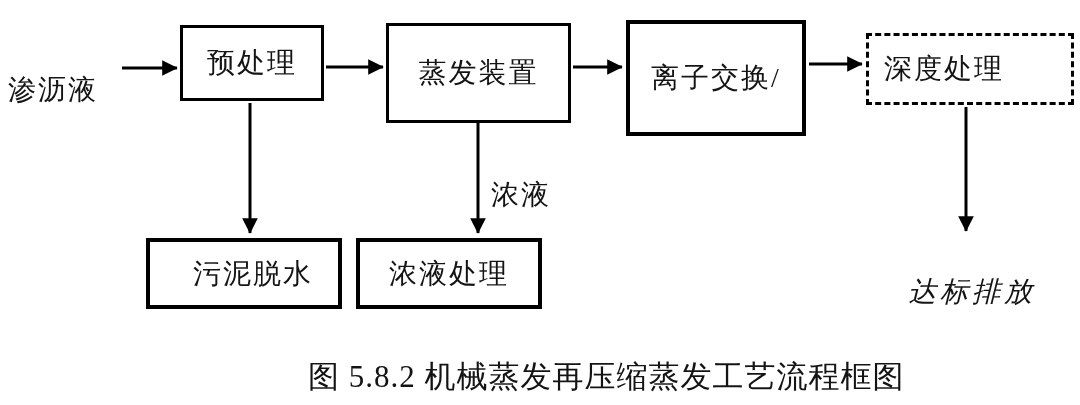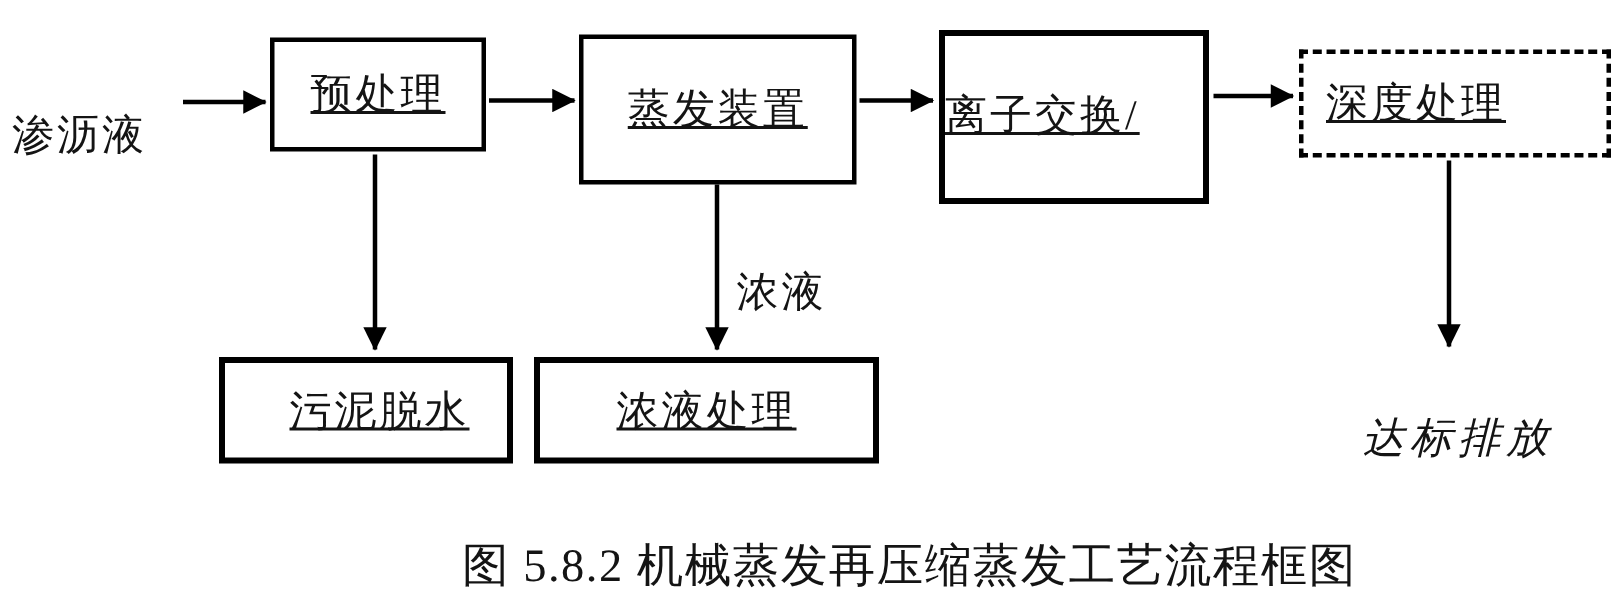--- a/index.html
+++ b/index.html
@@ -31,41 +31,41 @@
     box-sizing: border-box;
     border: 3px solid #000000;
     display: flex;
     align-items: center;
     justify-content: center;
     font-size: 28px;
     color: #141414;
     letter-spacing: 2px;
     white-space: nowrap;
     background: #ffffff;
-    text-decoration: underline;
   }
   #box-pretreatment { left: 180px; top: 25px; width: 144px; height: 76px; }
   #box-evaporator   { left: 386px; top: 23px; width: 185px; height: 100px; }
   #box-ion-exchange {
     left: 626px; top: 20px; width: 180px; height: 116px;
     border-width: 4px;
     flex-direction: column;
     align-items: flex-start;
     justify-content: center;
+    padding-left: 21px;
     line-height: 1.58;
   }
   #box-advanced {
     left: 866px; top: 33px; width: 208px; height: 72px;
     border: 3px dashed #000000;
     justify-content: flex-start;
     padding-left: 15px;
     text-align: right;
   }
   #box-sludge      { left: 146px; top: 238px; width: 196px; height: 71px; border-width: 4px; padding-left: 18px; }
-  #box-concentrate { left: 356px; top: 238px; width: 230px; height: 71px; border-width: 4px; text-align: right; }
+  #box-concentrate { left: 356px; top: 238px; width: 186px; height: 71px; border-width: 4px; text-align: right; }
   .flow-label {
     position: absolute;
     font-size: 28px;
     color: #141414;
     letter-spacing: 2px;
     white-space: nowrap;
   }
   #label-input              { left: 8px;   top: 51px; margin-top: 20px;  }
   #label-concentrate-stream { left: 491px; top: 176px; }
   #label-discharge          { left: 908px; top: 273px; letter-spacing: 4px; font-style: italic; }

